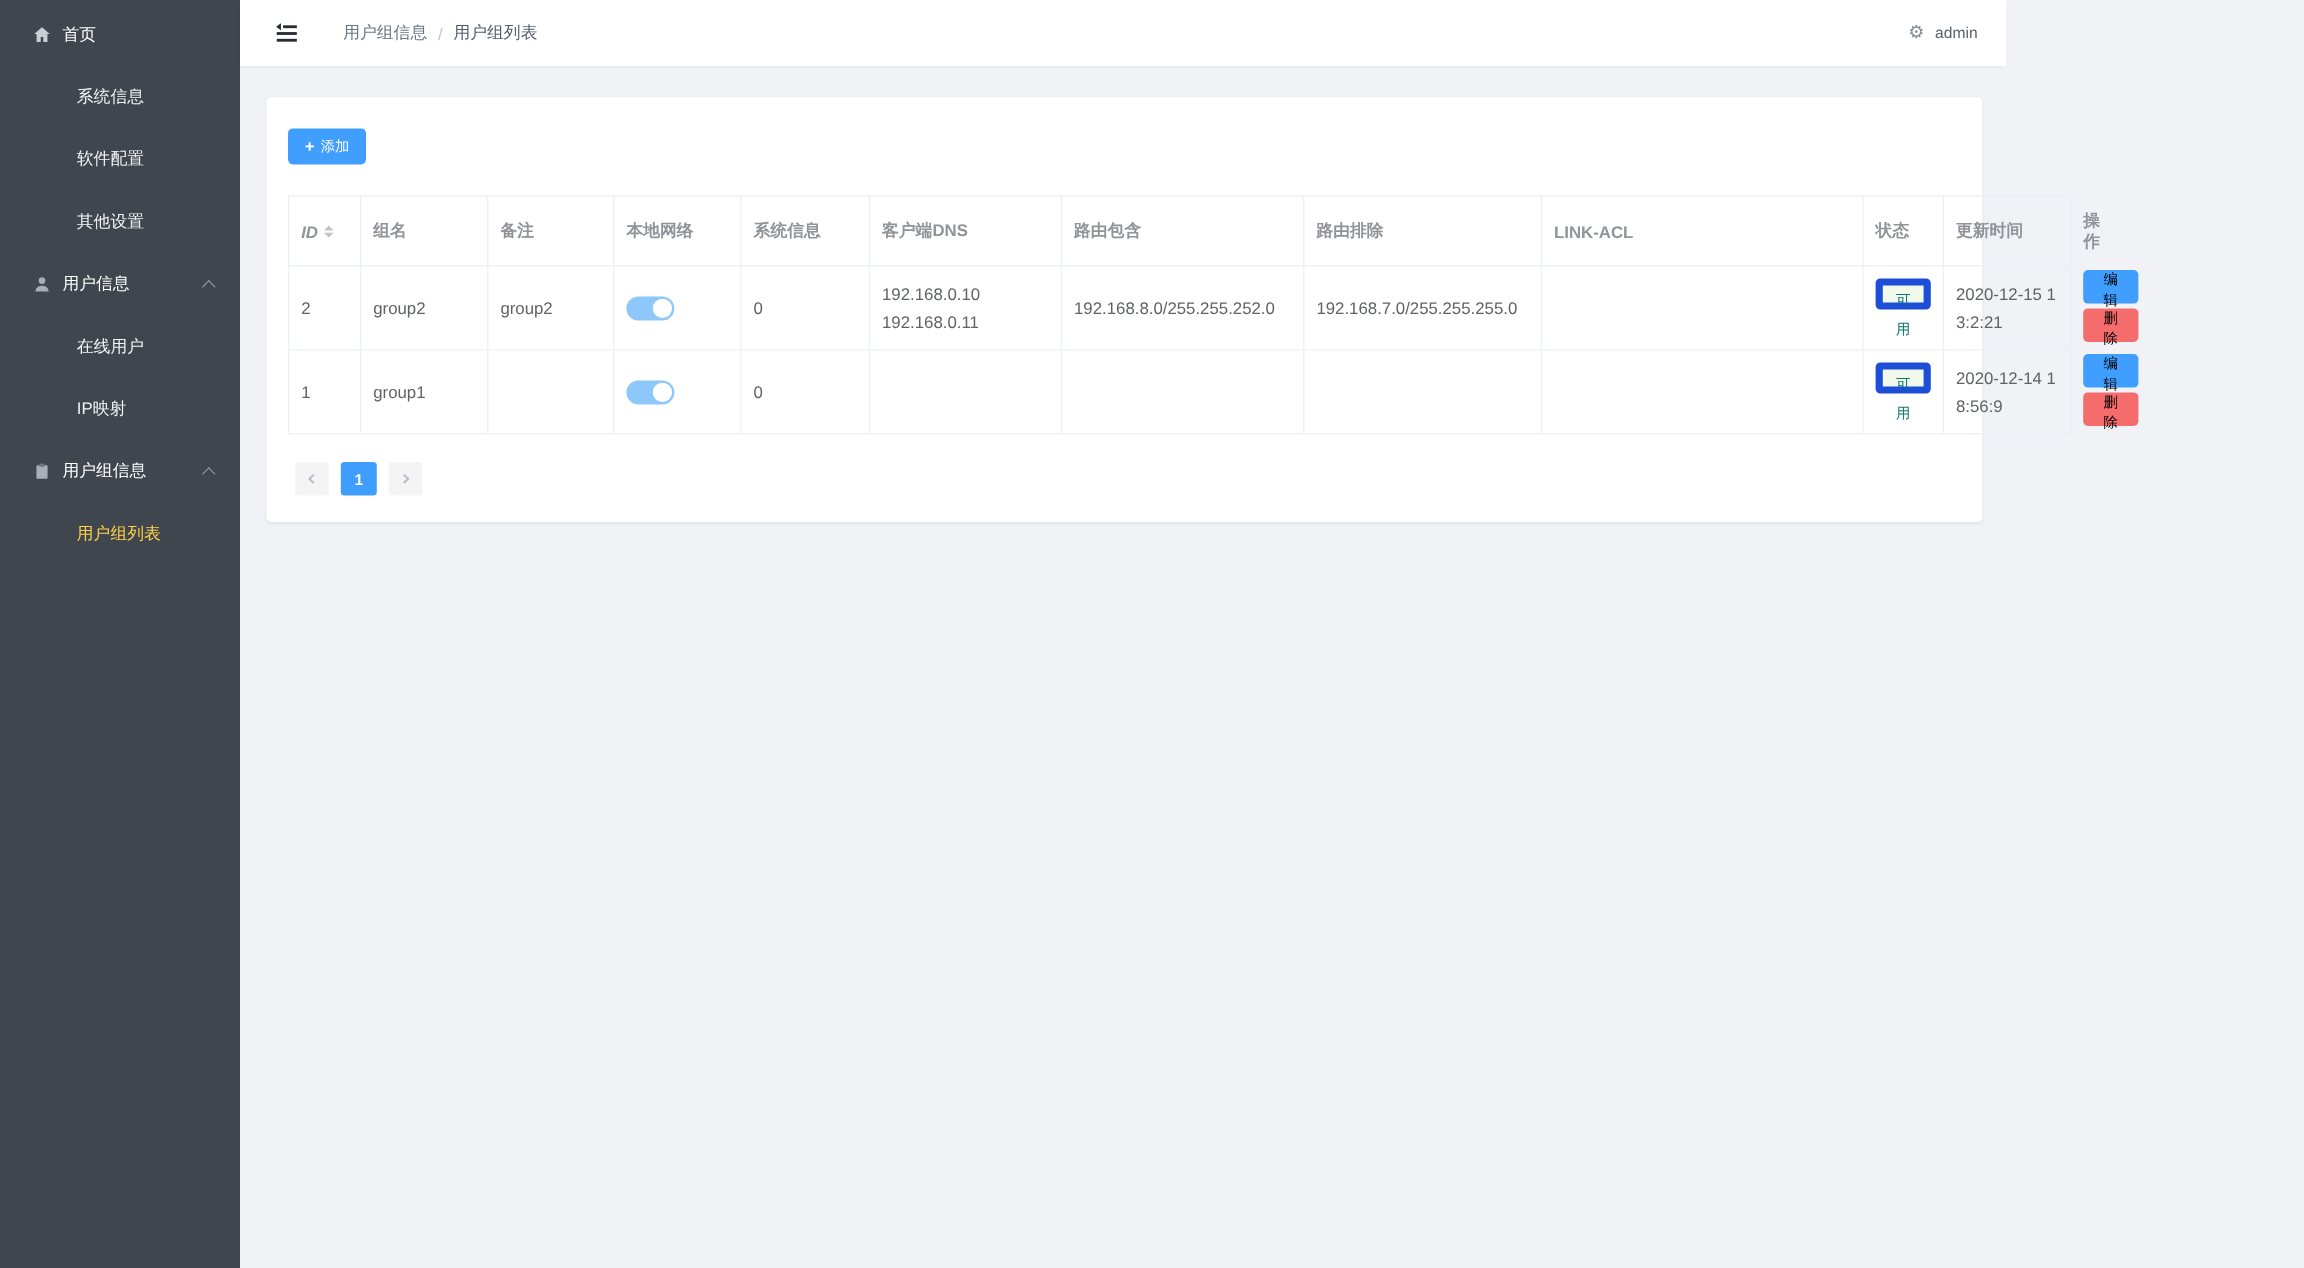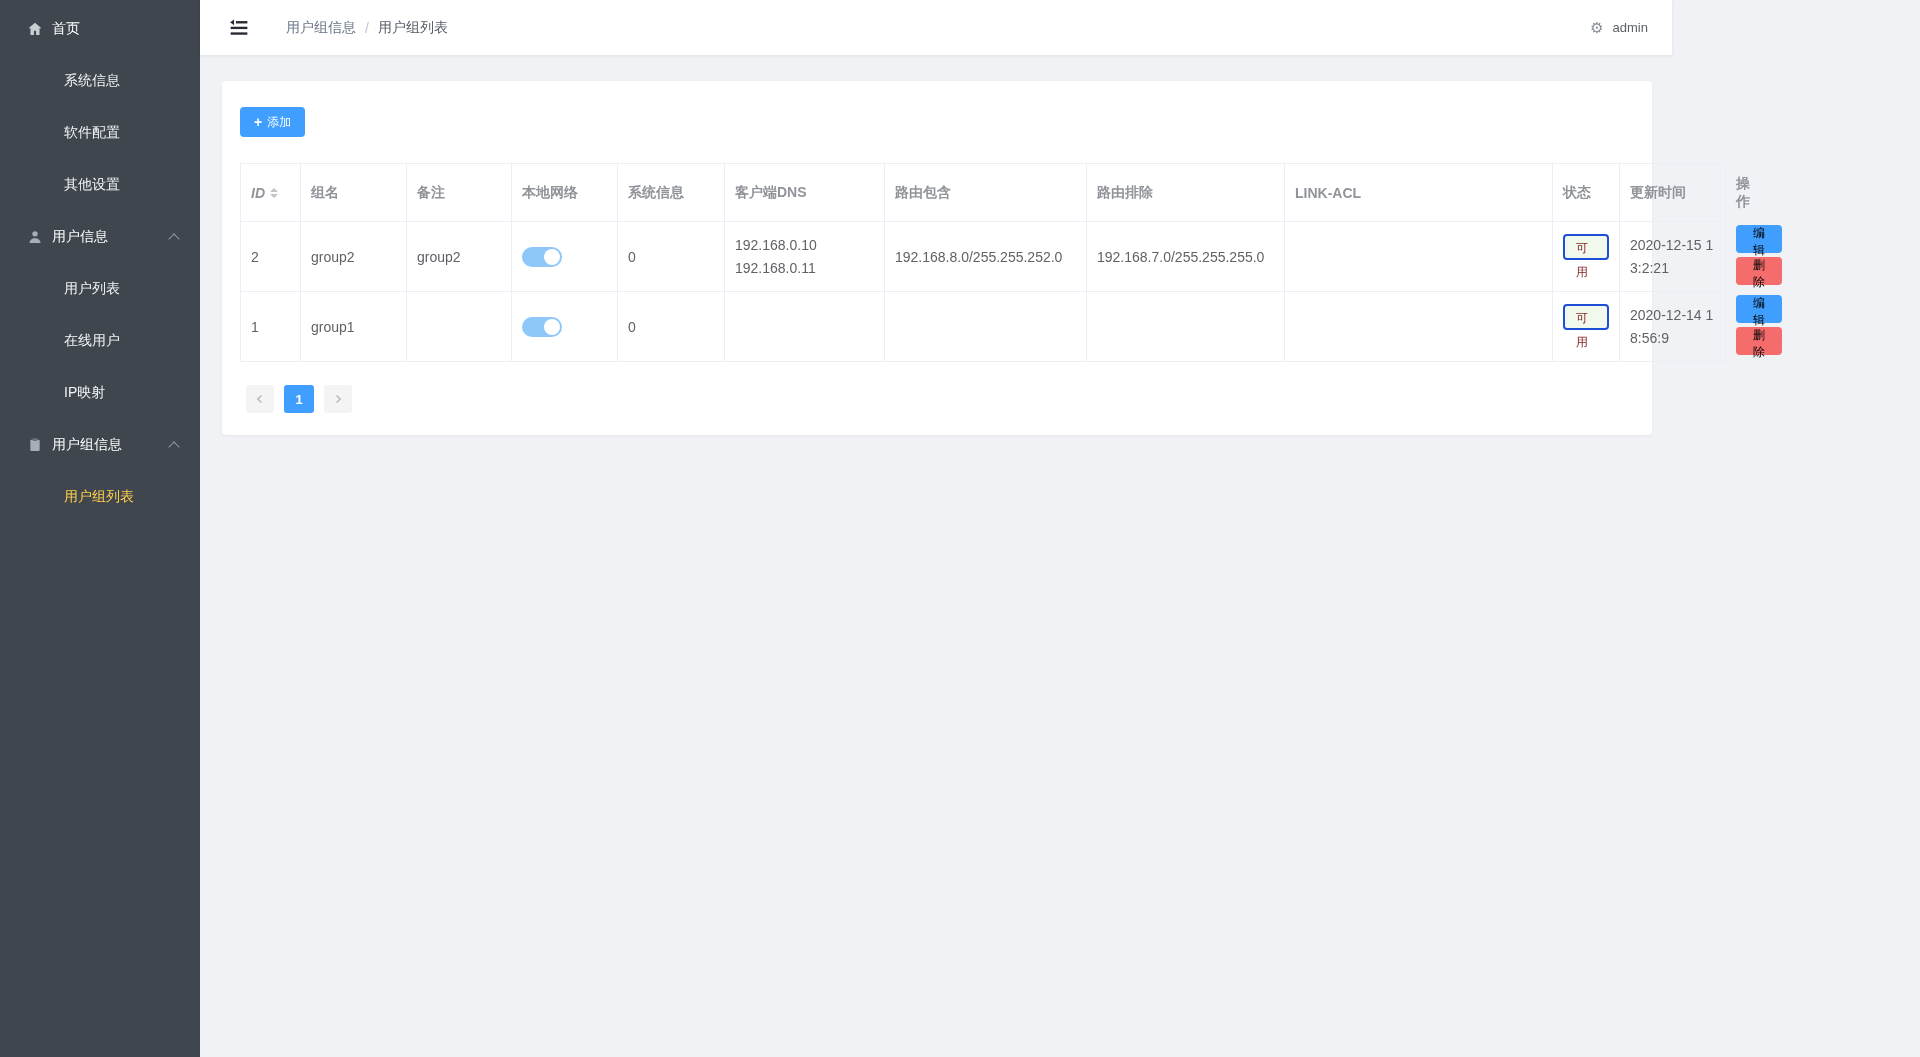--- a/index.html
+++ b/index.html
@@ -62,21 +62,21 @@
   .caret.down { border-top-color:#c0c4cc; }
   .pre { white-space:pre-line; line-height:1.6; }
   .date { word-break:break-all; line-height:1.6; }
 
   .switch { width:40px; height:20px; border-radius:10px; background:#8ec8fb;
             position:relative; display:inline-block; vertical-align:middle; cursor:pointer; }
   .switch::after { content:""; position:absolute; right:2px; top:2px; width:16px;
             height:16px; background:#fff; border-radius:50%; }
 
   .badge-ok { display:inline-block; padding:0 11px; height:26px; line-height:24px;
-              background:#f0f9eb; border:2px solid #1d4ed8; color:#7f1d1d;
+              background:#f0f9eb; border:6px solid #1d4ed8; color:#0f766e;
               border-radius:4px; font-size:12px; }
 
   .btn-edit,.btn-del { height:28px; padding:0 17px; border:none; border-radius:4px;
               color:#000000; font-size:12px; cursor:pointer; }
   .btn-edit { background:#409eff; margin-right:10px; }
   .btn-del  { background:#f56c6c; }
 
   
   .pagination { display:flex; align-items:center; margin-top:23px; padding-left:6px; }
   .pg { min-width:28px; height:28px; border:none; border-radius:3px; background:#f4f4f5;
@@ -113,23 +113,20 @@
 
     <div class="menu-item top">
       <span class="mi-icon">
         <svg viewBox="0 0 24 24">
             <circle cx="12" cy="7.3" r="4.1"></circle>
             <path d="M3.8 21c0-4.6 3.7-7.2 8.2-7.2s8.2 2.6 8.2 7.2z"></path>
           </svg>
       </span>
       <span>用户信息</span>
       <span class="chev"></span>
-    </div>
-    <div class="menu-item sub">
-      <span>用户列表</span>
     </div>
     <div class="menu-item sub">
       <span>在线用户</span>
     </div>
     <div class="menu-item sub">
       <span>IP映射</span>
     </div>
 
     <div class="menu-item top">
       <span class="mi-icon">

